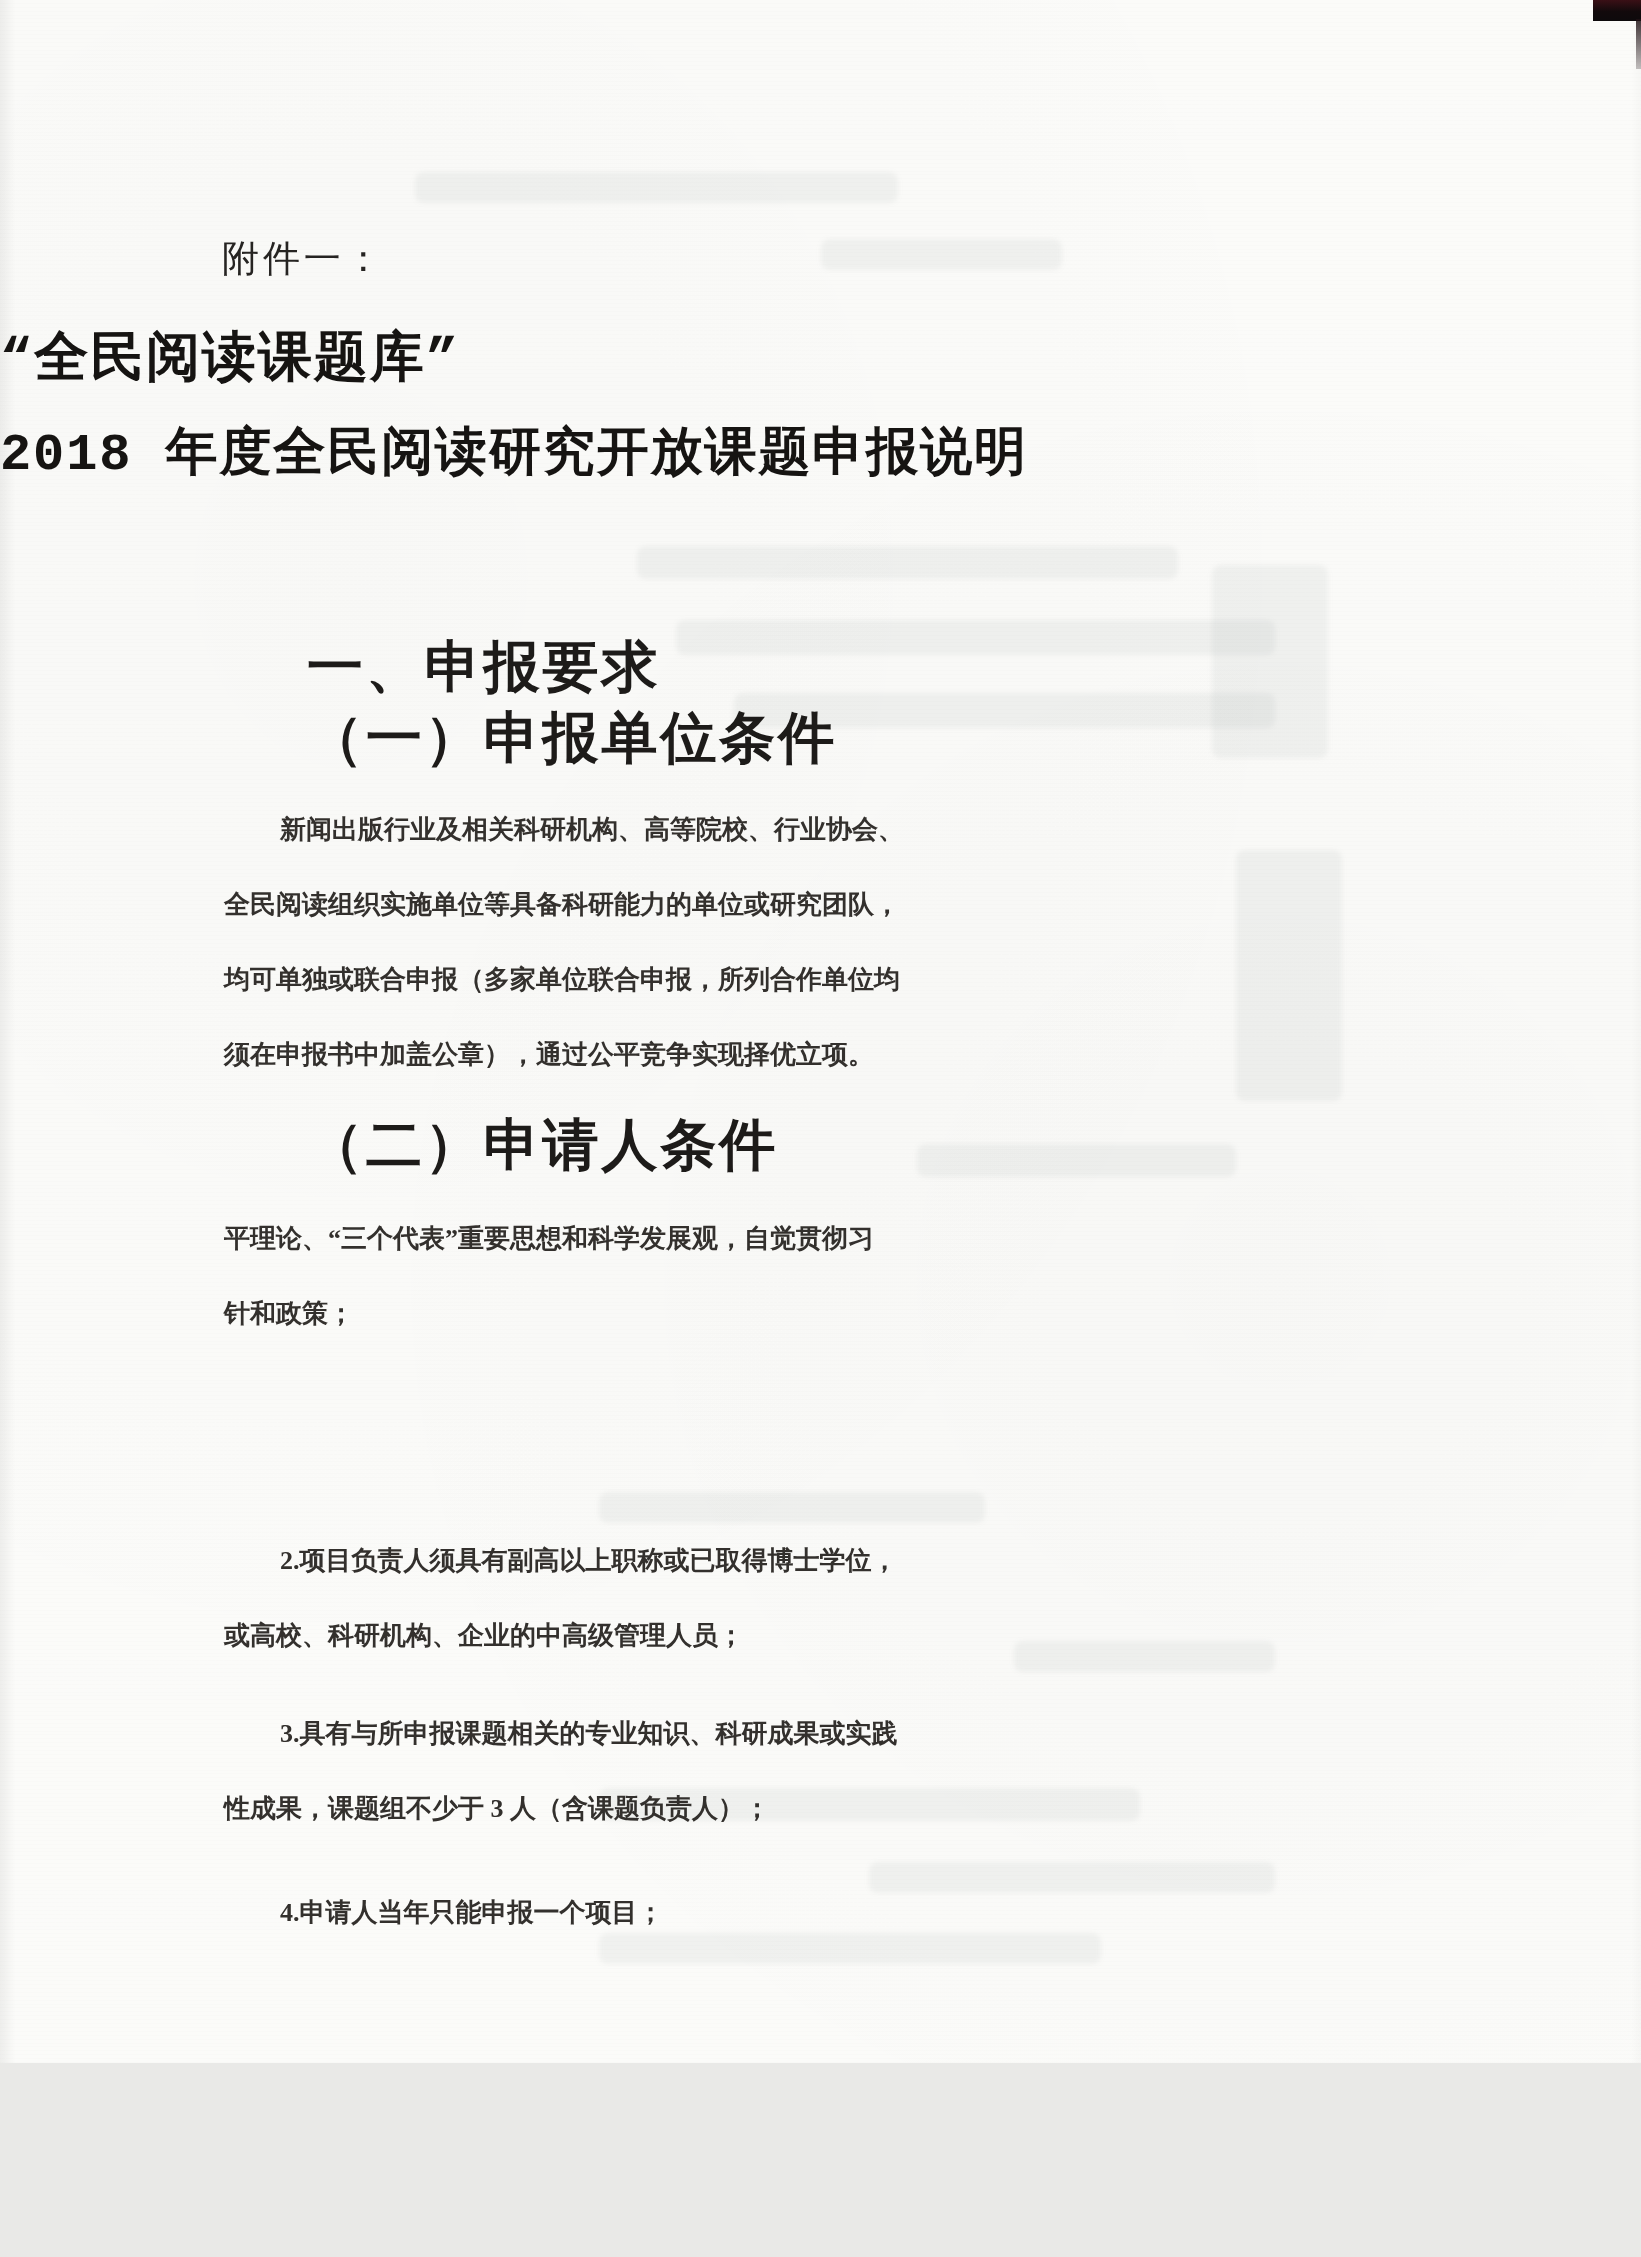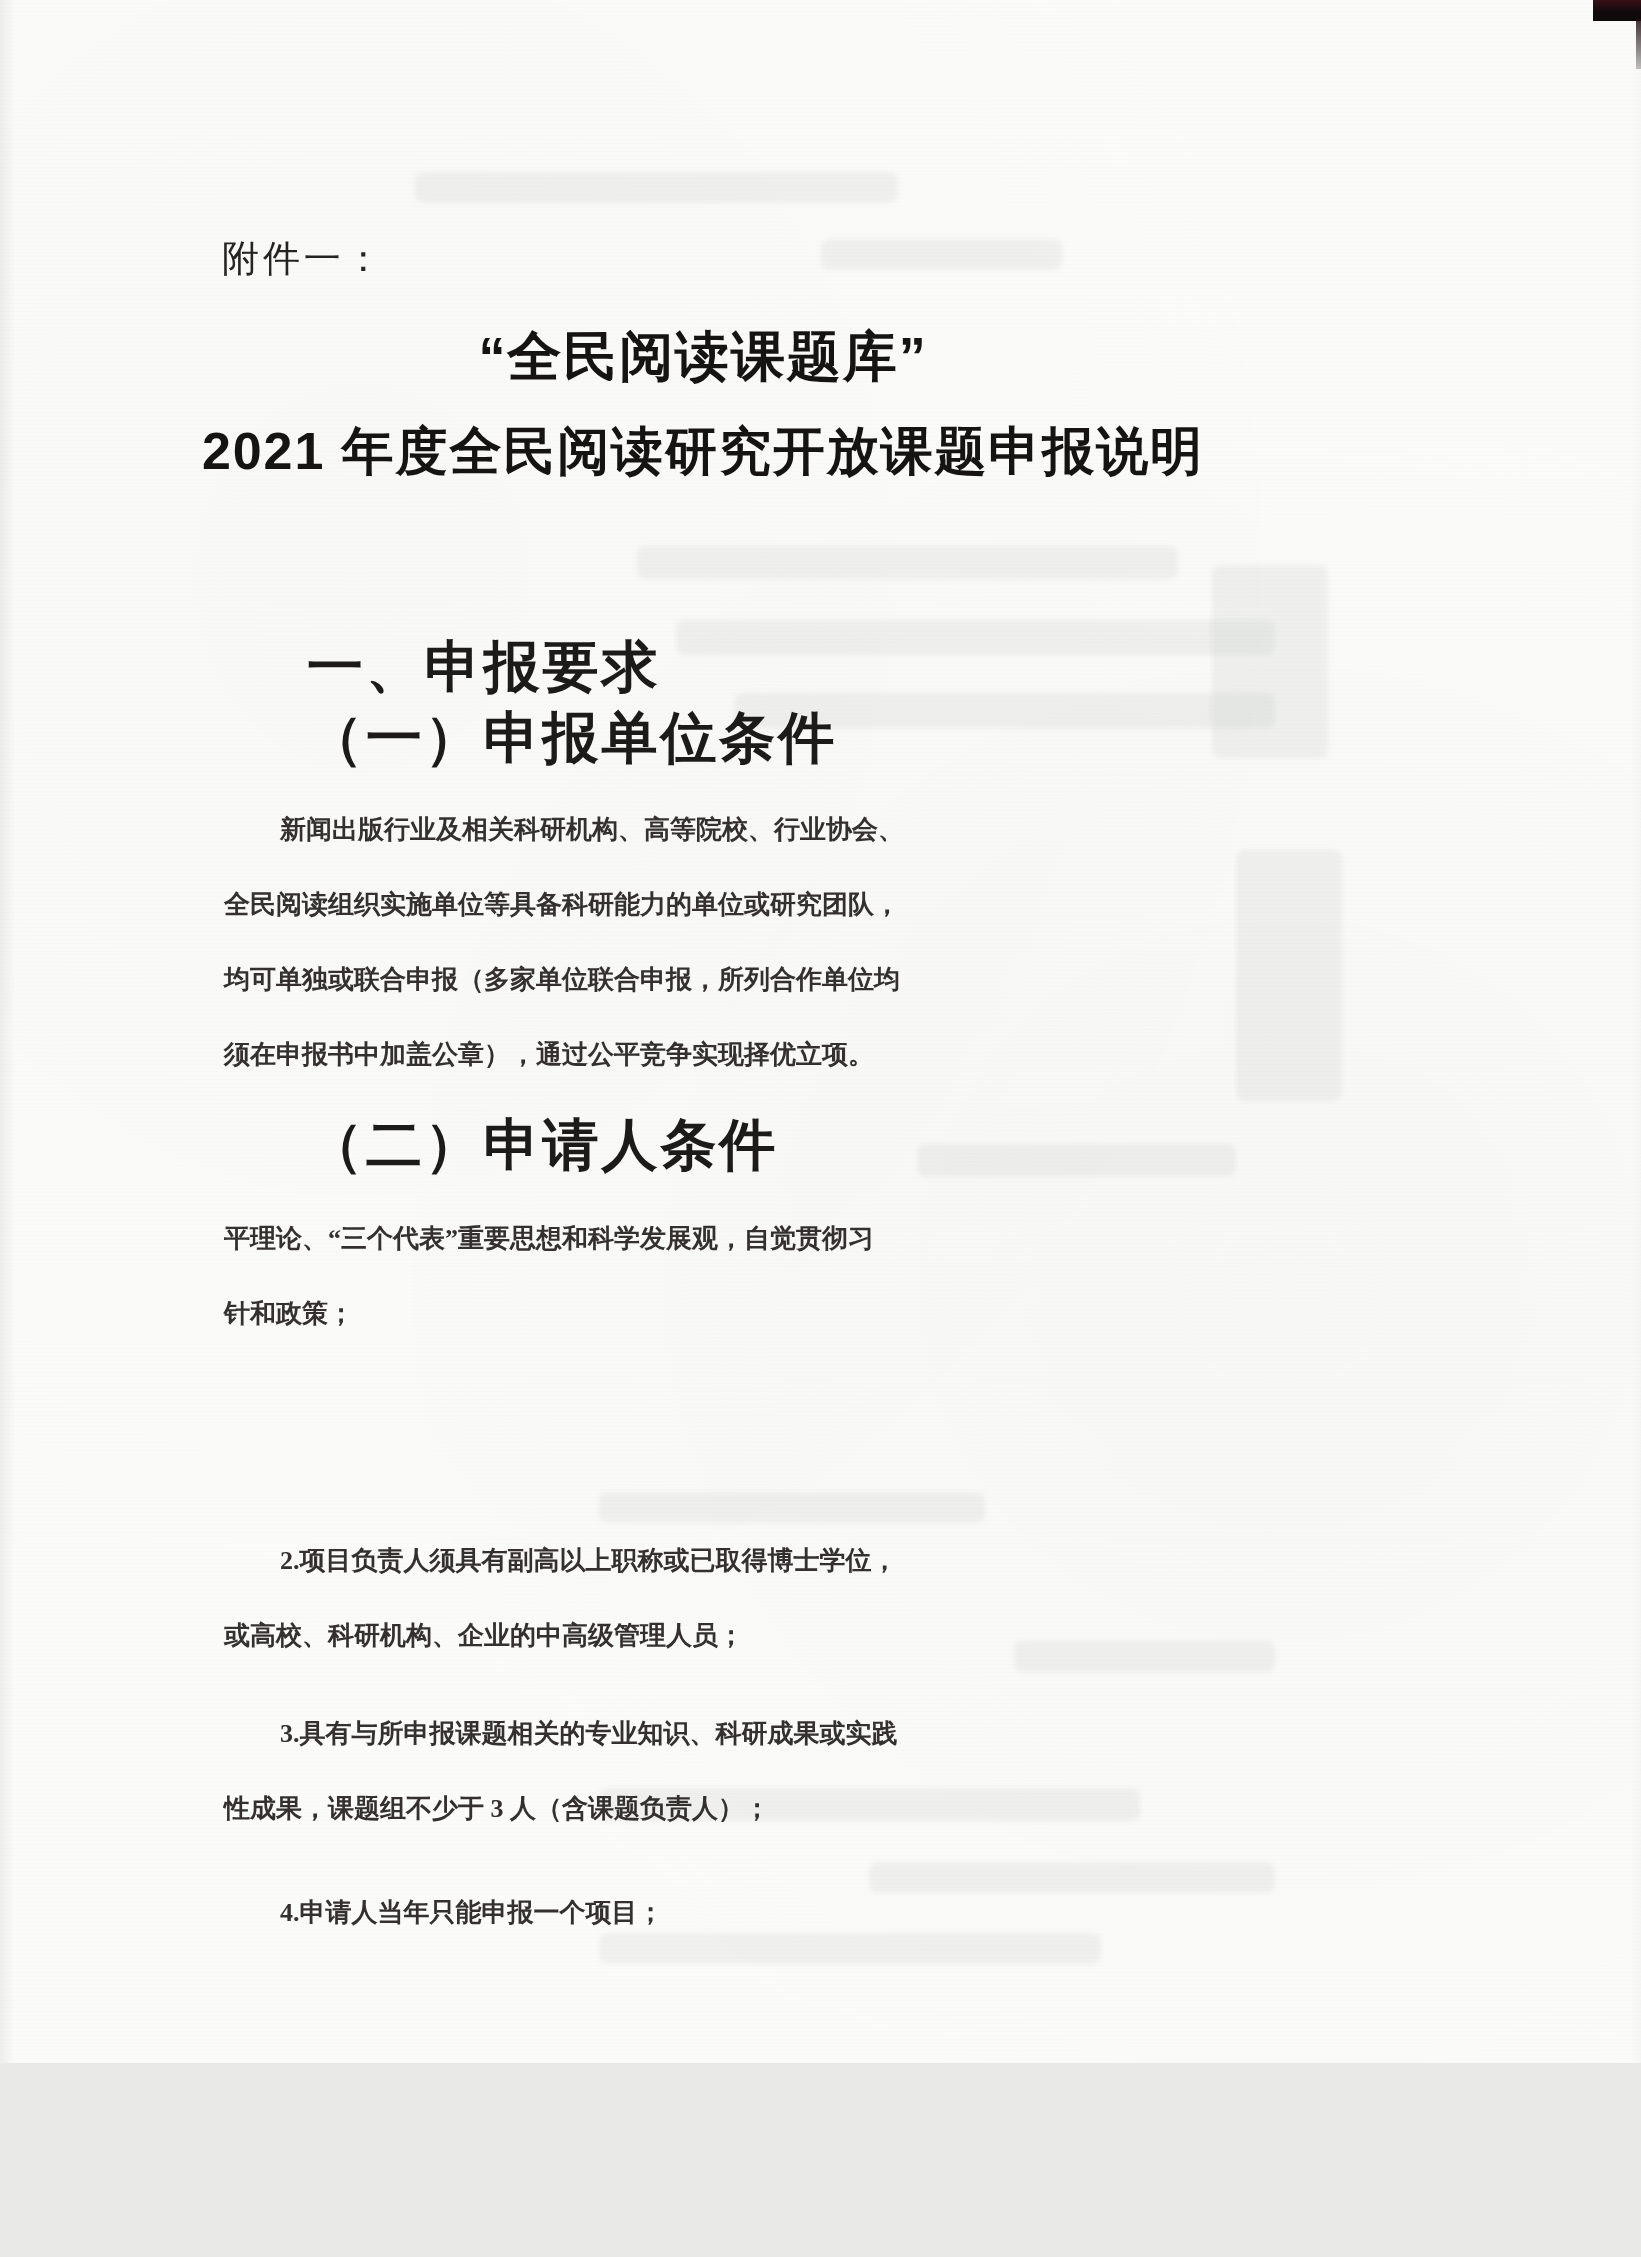--- a/index.html
+++ b/index.html
@@ -33,22 +33,22 @@
     background:rgba(105,108,120,0.07);
     filter:blur(2.9px);
     border-radius:8.7px;
     pointer-events:none;
   }
   .attachment{
     position:absolute;left:222px;top:234px;
     font-size:37px;letter-spacing:3.9px;color:#262422;
   }
   .title{
-    position:absolute;left:0;width:1406px;text-align:center;
-    font-family:Liberation Sans, sans-serif;
+    position:absolute;left:0;width:1406px;
+    font-family:Liberation Mono, monospace;
     font-weight:900;color:#161412;letter-spacing:1.9px;
   }
   .title.l1{top:321px;font-size:54px;}
   .title.l2{top:417px;font-size:52px;}
   .heading{
     position:absolute;left:307px;
     font-family:"Liberation Sans","DejaVu Sans",sans-serif;
     font-weight:700;color:#1d1b19;font-size:56px;letter-spacing:2.9px;
   }
   .h-main{top:630px;}
@@ -84,21 +84,21 @@
   <div class="bleed" style="left:917px;top:1144px;width:319px;height:33px"></div>
   <div class="bleed" style="left:599px;top:1492px;width:386px;height:31px"></div>
   <div class="bleed" style="left:1014px;top:1641px;width:261px;height:31px"></div>
   <div class="bleed" style="left:599px;top:1788px;width:541px;height:33px"></div>
   <div class="bleed" style="left:869px;top:1862px;width:406px;height:31px"></div>
   <div class="bleed" style="left:599px;top:1933px;width:502px;height:31px"></div>
 
   <div class="attachment">附件一：</div>
 
   <div class="title l1">“全民阅读课题库”</div>
-  <div class="title l2">2021 年度全民阅读研究开放课题申报说明</div>
+  <div class="title l2">2018 年度全民阅读研究开放课题申报说明</div>
 
   <div class="heading h-main">一、申报要求</div>
 
   <div class="heading h-sub1">（一）申报单位条件</div>
 
   <div class="para p-unit">
     <div class="line indent">新闻出版行业及相关科研机构、高等院校、行业协会、</div>
     <div class="line">全民阅读组织实施单位等具备科研能力的单位或研究团队，</div>
     <div class="line">均可单独或联合申报（多家单位联合申报，所列合作单位均</div>
     <div class="line">须在申报书中加盖公章），通过公平竞争实现择优立项。</div>

